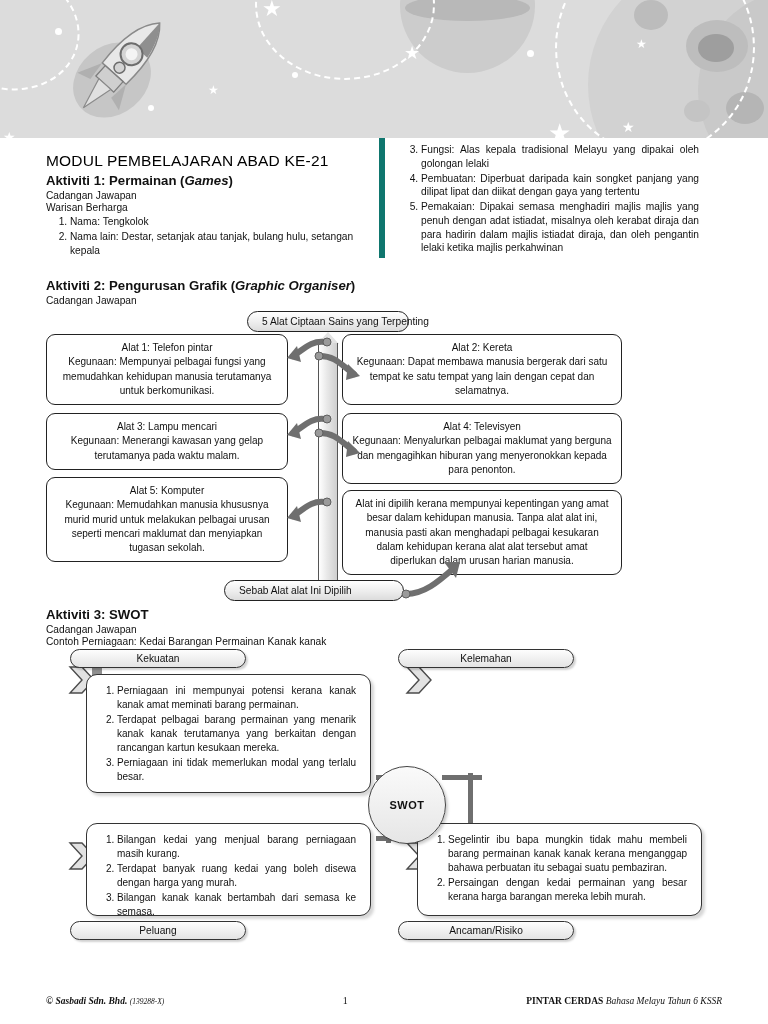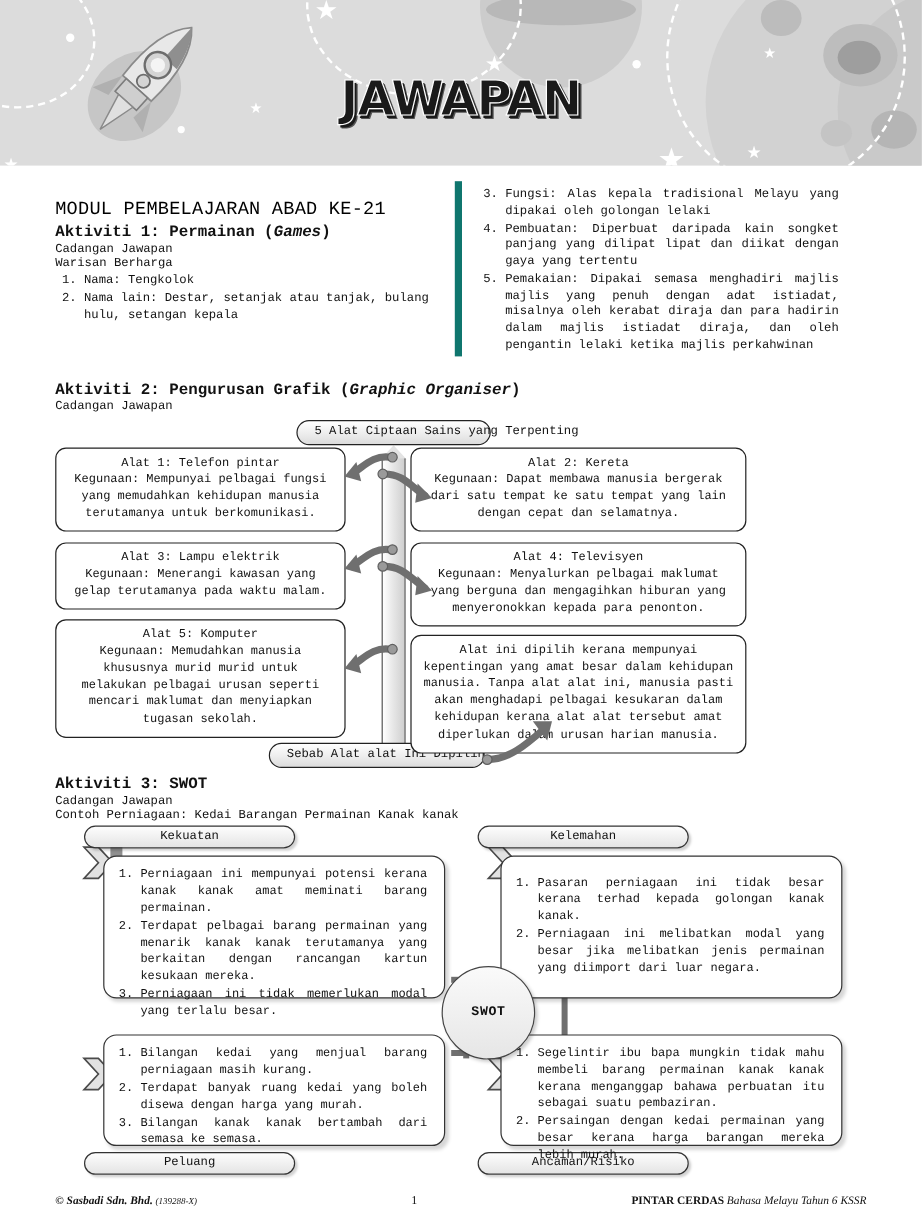--- a/index.html
+++ b/index.html
@@ -63,21 +63,21 @@
     letter-spacing:-1px;
     color:#1a1a1a;
     -webkit-text-stroke:1px #ffffff;
     text-shadow:2px 2px 0 #1a1a1a, 3px 3px 0 #555;
   }
 
   
   .rocket { position:absolute; left:60px; top:10px; width:130px; height:125px; }
 
   
-  .page { position:relative; padding:13px 46px;font-family:Liberation Mono, monospace; }
+  .page { position:relative; padding:0 46px; }
 
   .h-module {
     font-size:15.5px;
     letter-spacing:0.2px;
     margin:14px 0 1px 0;
     color:#000;
   }
   .h-aktiviti {
     font-size:13.2px;
     font-weight:bold;
@@ -99,21 +99,20 @@
   .col-right ol.numlist { padding-left:22px; text-align:justify; }
 
   
   .go-wrap { position:relative; height:300px; margin-top:4px; }
 
   .pill {
     border:1.4px solid #222;
     border-radius:16px;
     background:linear-gradient(to bottom,#ffffff 0%, #ededed 55%, #dcdcdc 100%);
     font-size:10.2px;
-    text-align:center;
     padding:4px 14px;
     position:absolute;
     white-space:nowrap;
   }
   .gobox {
     position:absolute;
     border:1.4px solid #222;
     border-radius:9px;
     background:#fff;
     font-size:10px;
@@ -236,21 +235,20 @@
       <circle cx="64" cy="46" r="11" fill="#d4d4d4" stroke="#6d6d6d" stroke-width="2"></circle>
       <circle cx="64" cy="46" r="6" fill="#f4f4f4"></circle>
       <circle cx="64" cy="64" r="5.5" fill="#d4d4d4" stroke="#6d6d6d" stroke-width="1.5"></circle>
       <path d="M48 72 L36 96 L50 92 Z" fill="#b0b0b0"></path>
       <path d="M80 72 L92 96 L78 92 Z" fill="#b0b0b0"></path>
       <rect x="52" y="72" width="24" height="14" fill="#cfcfcf" stroke="#7d7d7d" stroke-width="1.3"></rect>
       <path d="M56 86 L64 118 L72 86 Z" fill="#e0e0e0" stroke="#8a8a8a" stroke-width="1.2"></path>
     </g>
   </svg>
 
-  <div class="title-jawapan">JAWAPAN</div>
 </div>
 
 <div class="page">
 
   <div class="two-col">
     <div class="col-left">
       <div class="h-module">MODUL PEMBELAJARAN ABAD KE-21</div>
       <div class="h-aktiviti">
         <span>Aktiviti 1: Permainan (</span><i>Games</i><span>)</span>
       </div>
@@ -284,21 +282,21 @@
 
       <div class="pill" style="left:201px;top:1px;width:162px;">5 Alat Ciptaan Sains yang Terpenting</div>
 
       <div class="pill" style="left:178px;top:270px;width:180px;">Sebab Alat alat Ini Dipilih</div>
 
       <div class="gobox" style="left:0px;top:24px;width:242px;">
         <div>Alat 1: Telefon pintar</div>
         <div>Kegunaan: Mempunyai pelbagai fungsi yang memudahkan kehidupan manusia terutamanya untuk berkomunikasi.</div>
       </div>
       <div class="gobox" style="left:0px;top:103px;width:242px;">
-        <div>Alat 3: Lampu elektrik</div>
+        <div>Alat 3: Lampu mencari</div>
         <div>Kegunaan: Menerangi kawasan yang gelap terutamanya pada waktu malam.</div>
       </div>
       <div class="gobox" style="left:0px;top:167px;width:242px;">
         <div>Alat 5: Komputer</div>
         <div>Kegunaan: Memudahkan manusia khususnya murid murid untuk melakukan pelbagai urusan seperti mencari maklumat dan menyiapkan tugasan sekolah.</div>
       </div>
 
       <div class="gobox" style="left:296px;top:24px;width:280px;">
         <div>Alat 2: Kereta</div>
         <div>Kegunaan: Dapat membawa manusia bergerak dari satu tempat ke satu tempat yang lain dengan cepat dan selamatnya.</div>
@@ -378,26 +376,20 @@
       <div class="swot-center" style="left:322px;top:113px;">SWOT</div>
 
       <div class="swot-box pad" style="left:40px;top:21px;width:285px;height:119px;">
         <ol>
           <li>Perniagaan ini mempunyai potensi kerana kanak kanak amat meminati barang permainan.</li>
           <li>Terdapat pelbagai barang permainan yang menarik kanak kanak terutamanya yang berkaitan dengan rancangan kartun kesukaan mereka.</li>
           <li>Perniagaan ini tidak memerlukan modal yang terlalu besar.</li>
         </ol>
       </div>
 
-      <div class="swot-box pad" style="left:371px;top:21px;width:285px;height:119px;display:flex;align-items:center;">
-        <ol>
-          <li>Pasaran perniagaan ini tidak besar kerana terhad kepada golongan kanak kanak.</li>
-          <li>Perniagaan ini melibatkan modal yang besar jika melibatkan jenis permainan yang diimport dari luar negara.</li>
-        </ol>
-      </div>
 
       <div class="swot-box pad" style="left:40px;top:170px;width:285px;height:93px;">
         <ol>
           <li>Bilangan kedai yang menjual barang perniagaan masih kurang.</li>
           <li>Terdapat banyak ruang kedai yang boleh disewa dengan harga yang murah.</li>
           <li>Bilangan kanak kanak bertambah dari semasa ke semasa.</li>
         </ol>
       </div>
 
       <div class="swot-box pad" style="left:371px;top:170px;width:285px;height:93px;">

